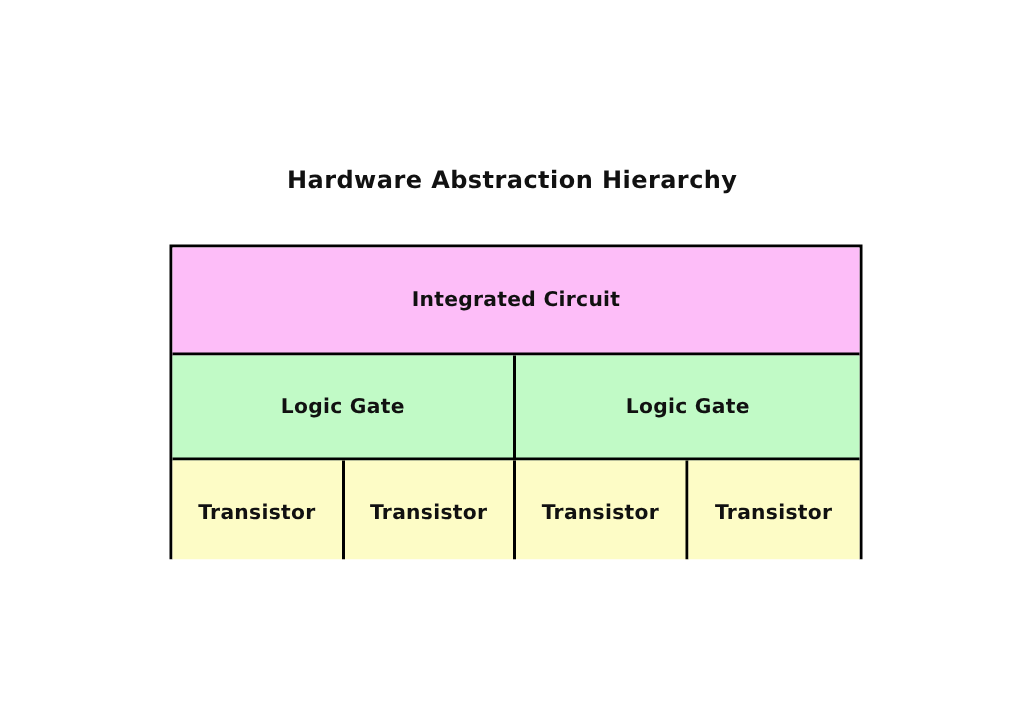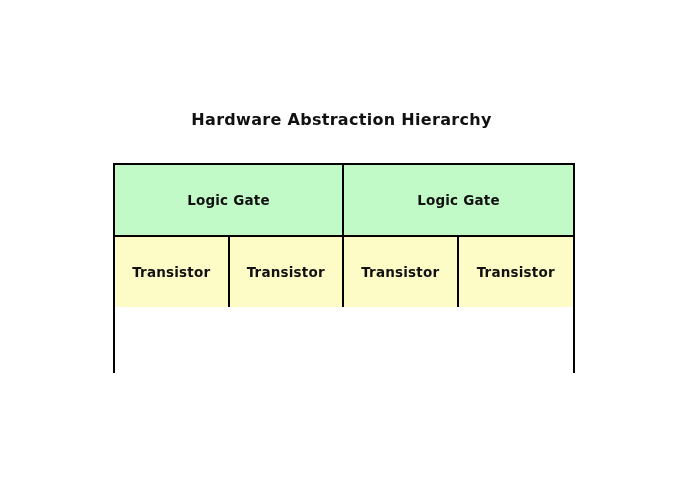--- a/index.html
+++ b/index.html
@@ -56,20 +56,21 @@
 </style>
 </head>
 <body>
 
 <div class="stage">
 
   <div class="diagram-title">Hardware Abstraction Hierarchy</div>
 
   <div class="hierarchy">
 
+    <div class="cell span4 bb" style="background-color: rgb(253, 189, 248);">Integrated Circuit</div>
 
     <div class="cell span2 bb br" style="background-color: rgb(193, 250, 198);">Logic Gate</div>
     <div class="cell span2 bb" style="background-color: rgb(193, 250, 198);">Logic Gate</div>
 
     <div class="cell br" style="background-color: rgb(253, 252, 198);">Transistor</div>
     <div class="cell br" style="background-color: rgb(253, 252, 198);">Transistor</div>
     <div class="cell br" style="background-color: rgb(253, 252, 198);">Transistor</div>
     <div class="cell" style="background-color: rgb(253, 252, 198);">Transistor</div>
 
   </div>

